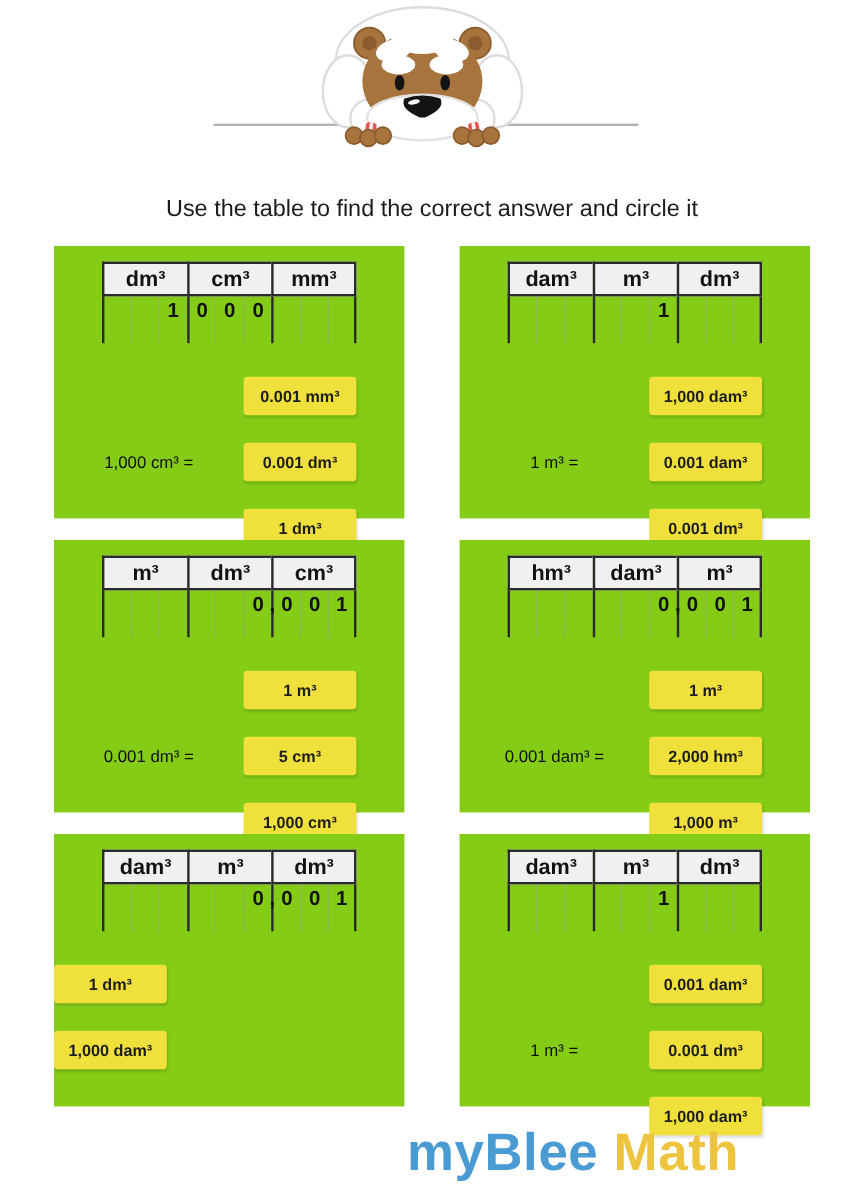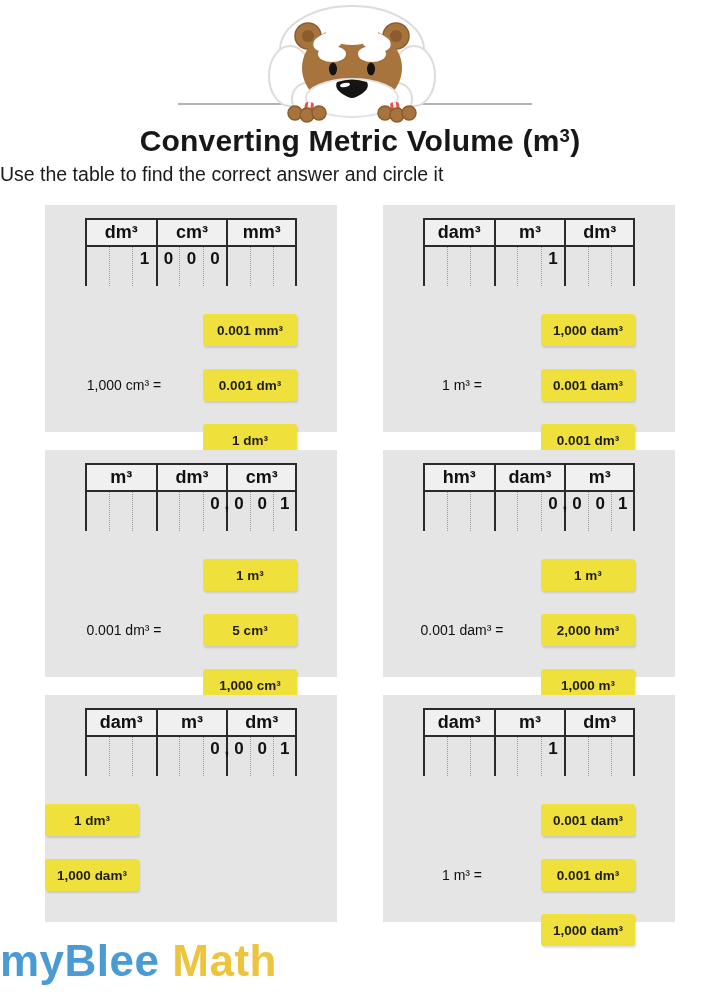--- a/index.html
+++ b/index.html
@@ -7,27 +7,27 @@
   body { width:720px; height:994px; font-family:"Liberation Sans","DejaVu Sans",sans-serif; color:#151515; }
   .page { position:relative; width:720px; height:994px; overflow:hidden; background:#ffffff; }
 
   
   .hero { position:absolute; top:0; left:0; width:720px; height:205px; }
   .wall-line { position:absolute; top:103px; left:178px; width:354px; height:2px; background:#b3b3b3; }
   .mascot { position:absolute; top:2px; left:252px; width:200px; height:126px; }
   .title { position:absolute; top:124px; left:0; width:720px; text-align:center;
            font-size:30px; letter-spacing:0.2px; color:#171717; white-space:nowrap; }
   .title .sup { font-size:0.62em; vertical-align:0.5em; }
-  .subtitle { position:absolute; top:163px; left:0; width:720px; text-align:left;
+  .subtitle { position:absolute; top:163px; left:0; width:720px; text-align:center;
               font-size:19.5px; color:#1b1b1b; white-space:nowrap; }
 
   
   .grid { position:absolute; top:205px; left:45px; width:630px;
           display:grid; grid-template-columns:292px 292px; column-gap:46px; row-gap:18px; }
-  .panel { width:292px; height:227px; background:#e5e5e5; padding-top:13px; }
+  .panel { width:292px; height:227px; background:#84cc16; padding-top:13px; }
 
   
   .vtable { width:212px; margin:0 auto; }
   .vt-head { display:grid; grid-template-columns:repeat(3,1fr); height:29px; }
   .vt-h { border-top:2px solid #2b2b2b; border-bottom:2px solid #2b2b2b; border-left:2px solid #2b2b2b;
           background:#f0f0f0; display:flex; align-items:center; justify-content:center;
           font-weight:bold; font-size:18px; color:#111; }
   .vt-h:last-child { border-right:2px solid #2b2b2b; }
   .vt-body { display:grid; grid-template-columns:repeat(9,1fr); height:39px; }
   .vt-c { position:relative; border-left:1px dotted #9b9b9b;
@@ -39,21 +39,21 @@
 
   
   .qa { display:flex; align-items:center; margin-top:28px; padding-right:40px; }
   .question { flex:1; text-align:center; font-size:14px; color:#0f0f0f; white-space:nowrap; }
   .answers { display:flex; flex-direction:column; gap:23px; width:94px; }
   .ans { width:94px; height:32px; background:#f0e03c; border:none; border-radius:3px;
          font-family:inherit; font-weight:bold; font-size:13.5px; color:#1d1d1d;
          box-shadow:1px 2px 2px rgba(0,0,0,0.12); cursor:pointer; }
 
   
-  .logo { position:absolute; top:936px; left:0; width:616px; text-align:left;
+  .logo { position:absolute; top:936px; left:0; width:616px; text-align:right;
           font-size:44px; font-weight:bold; letter-spacing:0.5px; white-space:nowrap; }
   .logo-blue { color:#4a9bd3; }
   .logo-gold { color:#eec43f; }
 </style>
 </head>
 <body>
 
 <div class="page">
 
   <div class="hero">
@@ -89,21 +89,20 @@
       </g>
       <g fill="#a8743e" stroke="#8a5c2e" stroke-width="1.5">
         <circle cx="43" cy="111" r="7"></circle>
         <circle cx="55" cy="113" r="7"></circle>
         <circle cx="67" cy="111" r="7"></circle>
         <circle cx="133" cy="111" r="7"></circle>
         <circle cx="145" cy="113" r="7"></circle>
         <circle cx="157" cy="111" r="7"></circle>
       </g>
     </svg>
-    <h1 class="title"><span>Converting Metric Volume (m</span><span class="sup">3</span><span>)</span></h1>
     <div class="subtitle">Use the table to find the correct answer and circle it</div>
   </div>
 
   <div class="grid">
 
     <section class="panel">
       <div class="vtable">
         <div class="vt-head">
           <div class="vt-h">dm³</div>
           <div class="vt-h">cm³</div>

